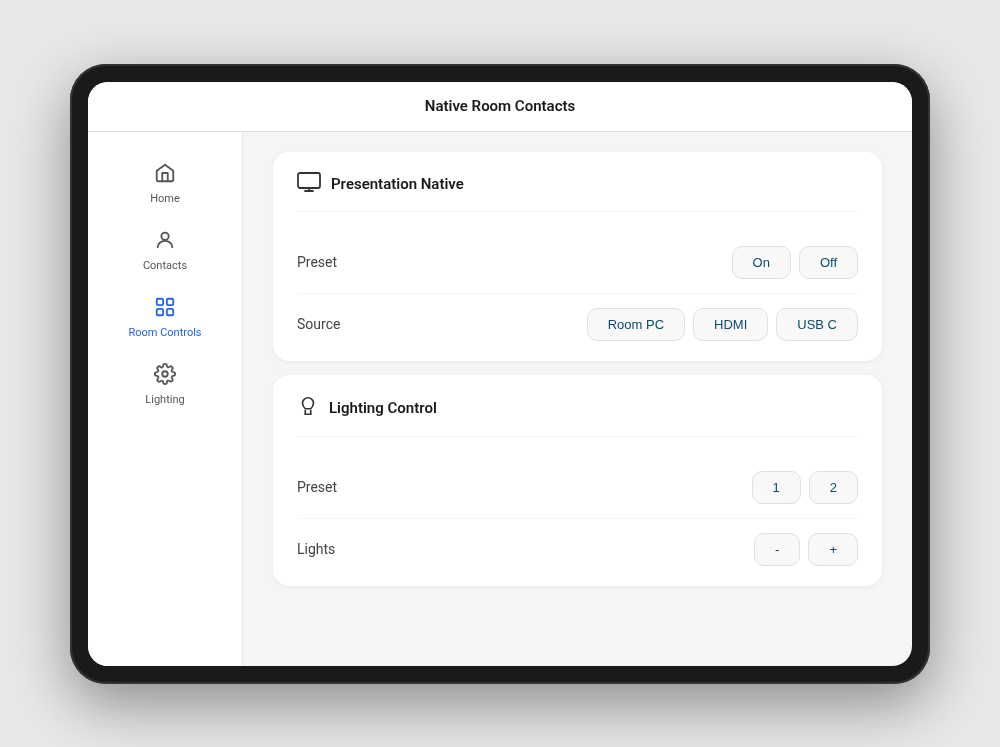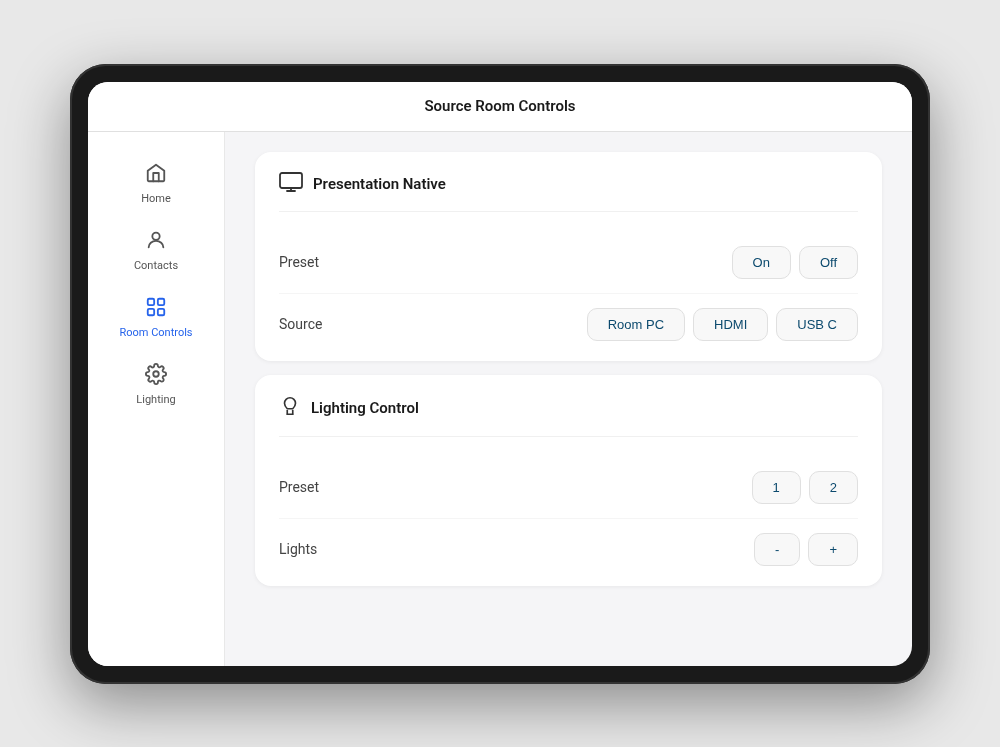--- a/index.html
+++ b/index.html
@@ -50,21 +50,21 @@
       color: #1a1a1a;
     }
 
     .app-body {
       flex: 1;
       display: flex;
       overflow: hidden;
     }
 
     .sidebar {
-      width: 137px;
+      width: 155px;
       background: #ffffff;
       border-right: 1px solid #e8e8e8;
       display: flex;
       flex-direction: column;
       align-items: center;
       padding-top: 20px;
       gap: 6px;
       flex-shrink: 0;
     }
 
@@ -190,21 +190,21 @@
       height: 22px;
     }
   </style>
 </head>
 <body>
 
 <div class="device-frame">
   <div class="device-screen">
 
     <div class="top-bar">
-      <span class="top-bar-title">Source Room Controls</span>
+      <span class="top-bar-title">Native Room Contacts</span>
     </div>
 
     <div class="app-body">
 
       <div class="sidebar">
 
         <div class="sidebar-item">
           <span class="icon">
             <svg class="svg-icon" viewBox="0 0 24 24" fill="none" stroke="#555" stroke-width="2" stroke-linecap="round" stroke-linejoin="round">
               <path d="M3 9.5L12 3l9 6.5V20a1 1 0 01-1 1H4a1 1 0 01-1-1V9.5z"></path>

